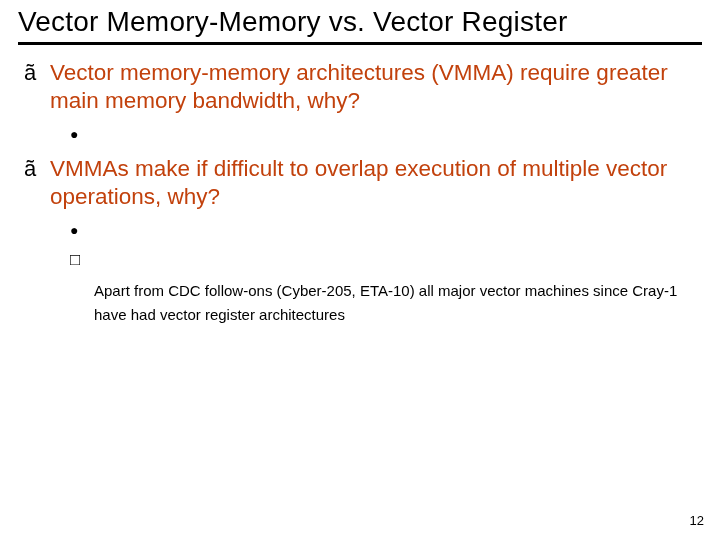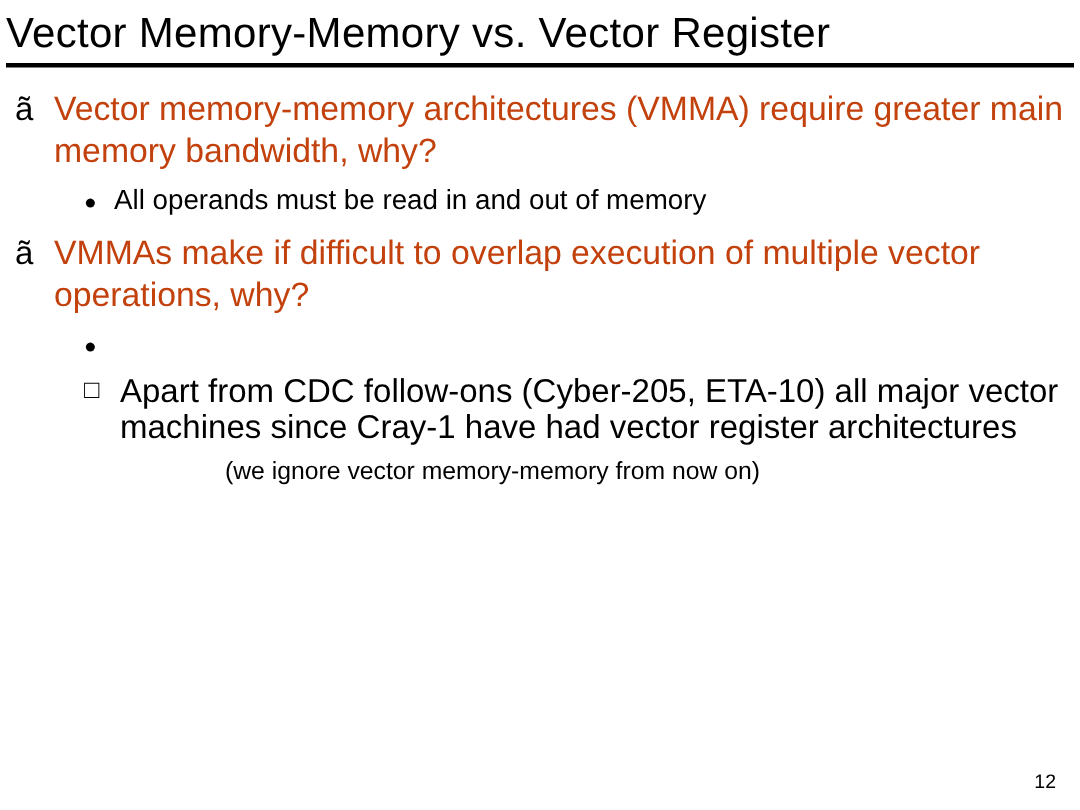--- a/index.html
+++ b/index.html
@@ -1,17 +1,17 @@
 <!DOCTYPE html>
 <html><head>
 <meta charset="utf-8">
 <style>
   * { margin: 0; padding: 0; box-sizing: border-box; }
   html, body { width: 720px; height: 540px; background: #fff; font-family: Verdana, Geneva, sans-serif; color: #000; }
-  .slide { position: relative; width: 720px; height: 540px; padding: 0 4px; }
+  .slide { position: relative; width: 720px; height: 540px; padding: 0 18px; }
   .title {
     font-size: 28px;
     font-weight: 400;
     letter-spacing: 0.2px;
     padding: 6px 0 4px 0;
     border-bottom: 3px solid #000;
     margin-bottom: 14px;
     color: #000;
   }
   .l1 {
@@ -55,23 +55,24 @@
     margin: 8px 0 6px 52px;
   }
   .l2b .bul {
     width: 24px;
     flex: 0 0 24px;
     font-size: 17px;
     line-height: 22px;
     color: #000;
   }
   .l2b .txt {
-    font-size: 22px;
+    font-size: 15px;
     line-height: 24px;
     color: #000;
+    margin-top: 30px;
   }
   .note {
     font-size: 16.5px;
     line-height: 22px;
     color: #000;
     margin: 6px 0 0 146px;
   }
   .pagenum {
     position: absolute;
     right: 16px;
@@ -88,34 +89,32 @@
 
   <div class="title">Vector Memory-Memory vs. Vector Register</div>
 
   <div class="l1">
     <div class="bul">ã</div>
     <div class="txt">Vector memory-memory architectures (VMMA) require greater main memory bandwidth, why?</div>
   </div>
 
   <div class="l2">
     <div class="bul">●</div>
-    <div class="txt">All operands must be read in and out of memory</div>
   </div>
 
   <div class="l1">
     <div class="bul">ã</div>
     <div class="txt">VMMAs make if difficult to overlap execution of multiple vector operations, why?</div>
   </div>
 
   <div class="l2">
     <div class="bul">●</div>
   </div>
 
   <div class="l2b">
     <div class="bul">□</div>
     <div class="txt">Apart from CDC follow-ons (Cyber-205, ETA-10) all major vector machines since Cray-1 have had vector register architectures</div>
   </div>
 
-  <div class="note">(we ignore vector memory-memory from now on)</div>
 
   <div class="pagenum">12</div>
 
 </div>
 
 </body></html>

